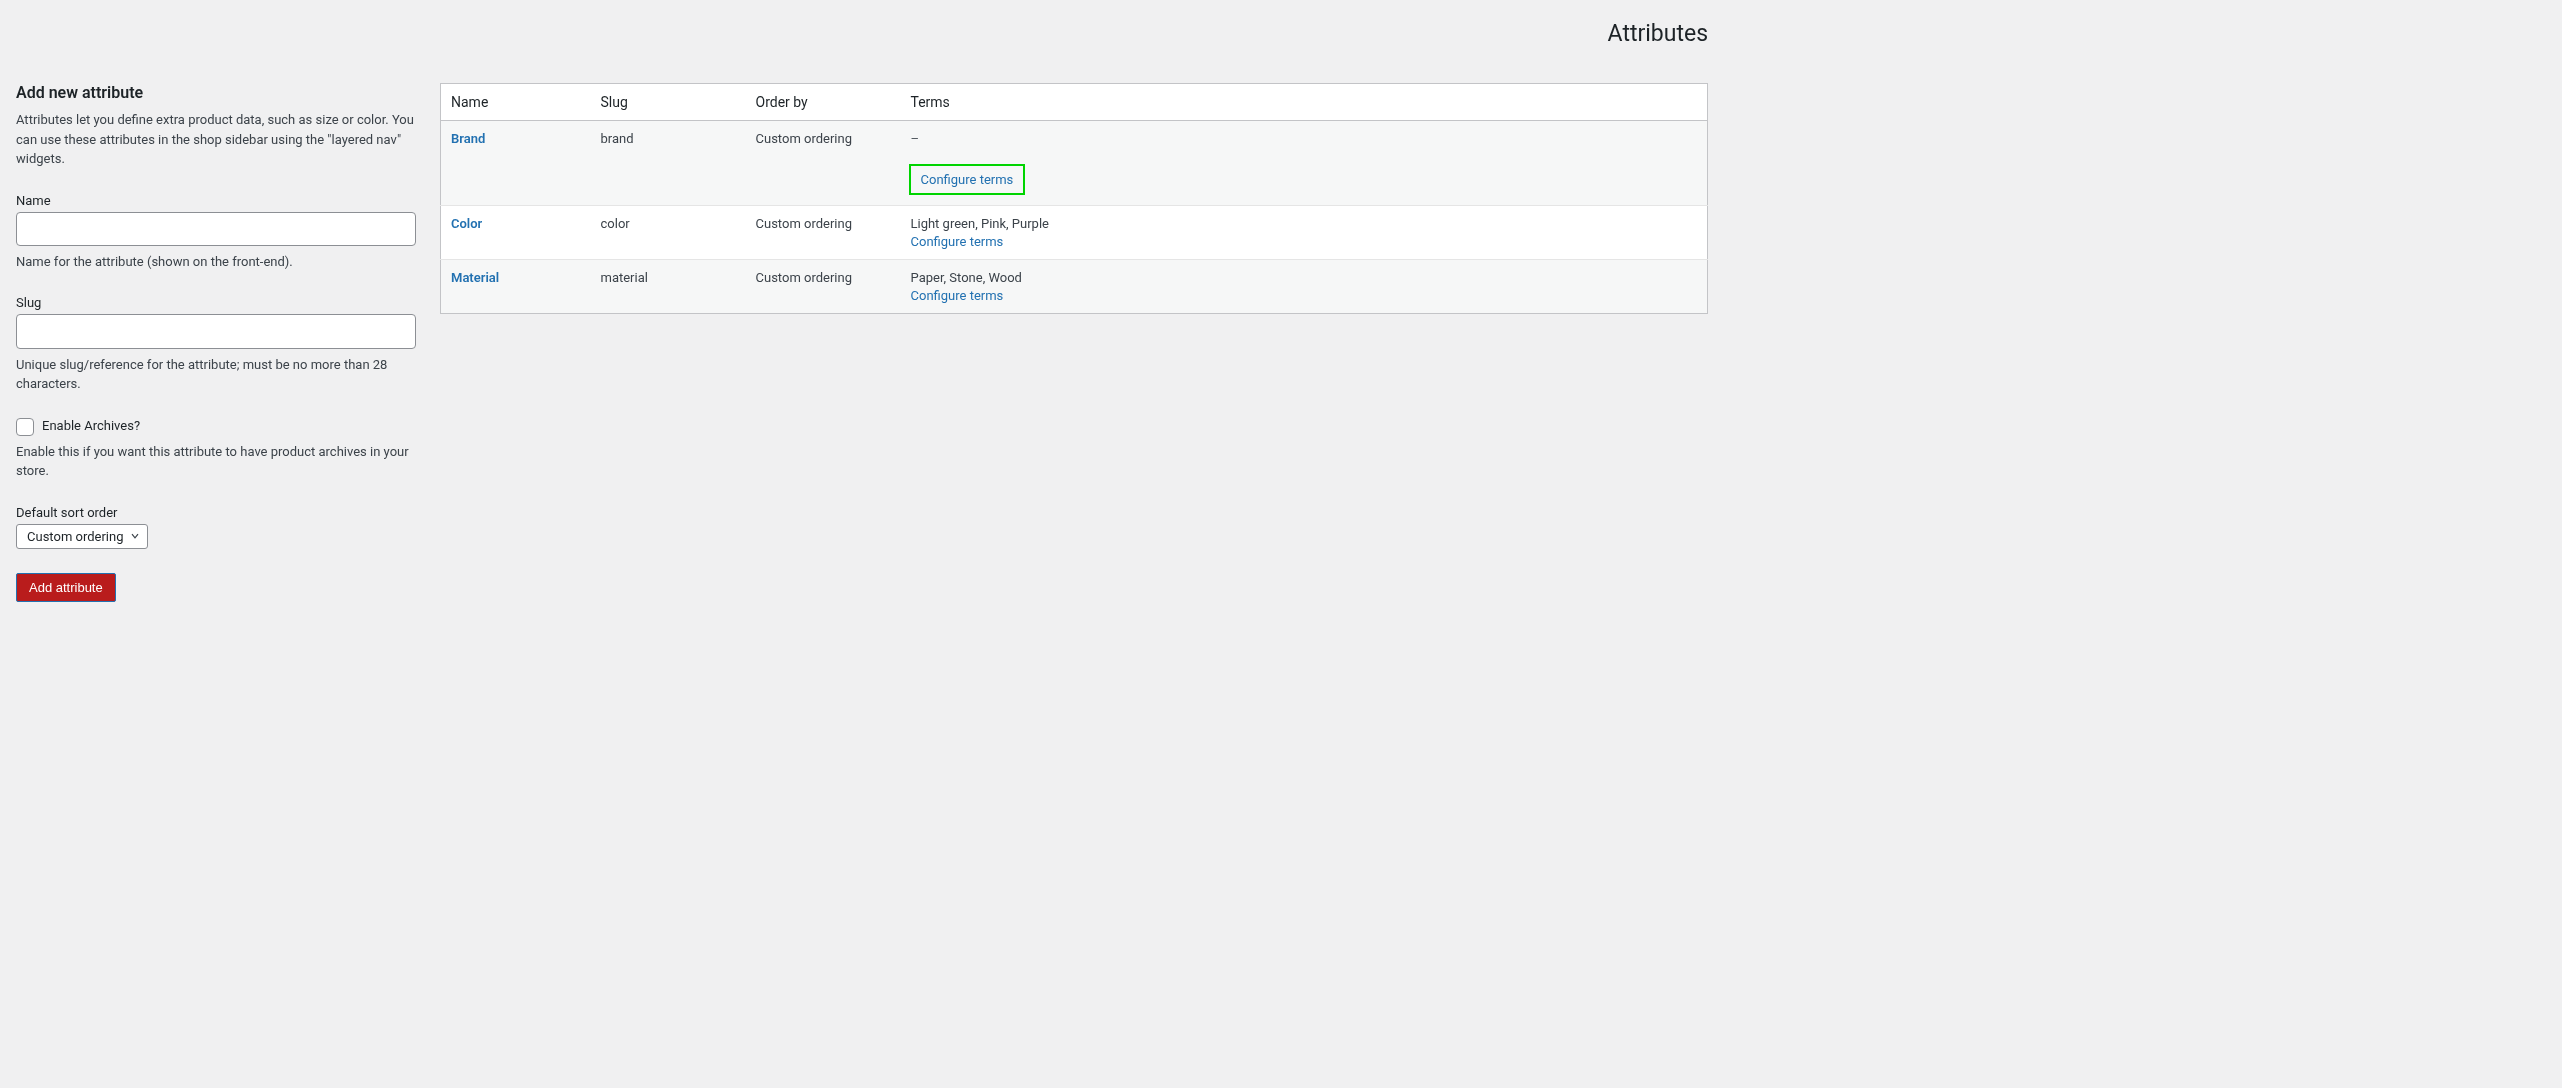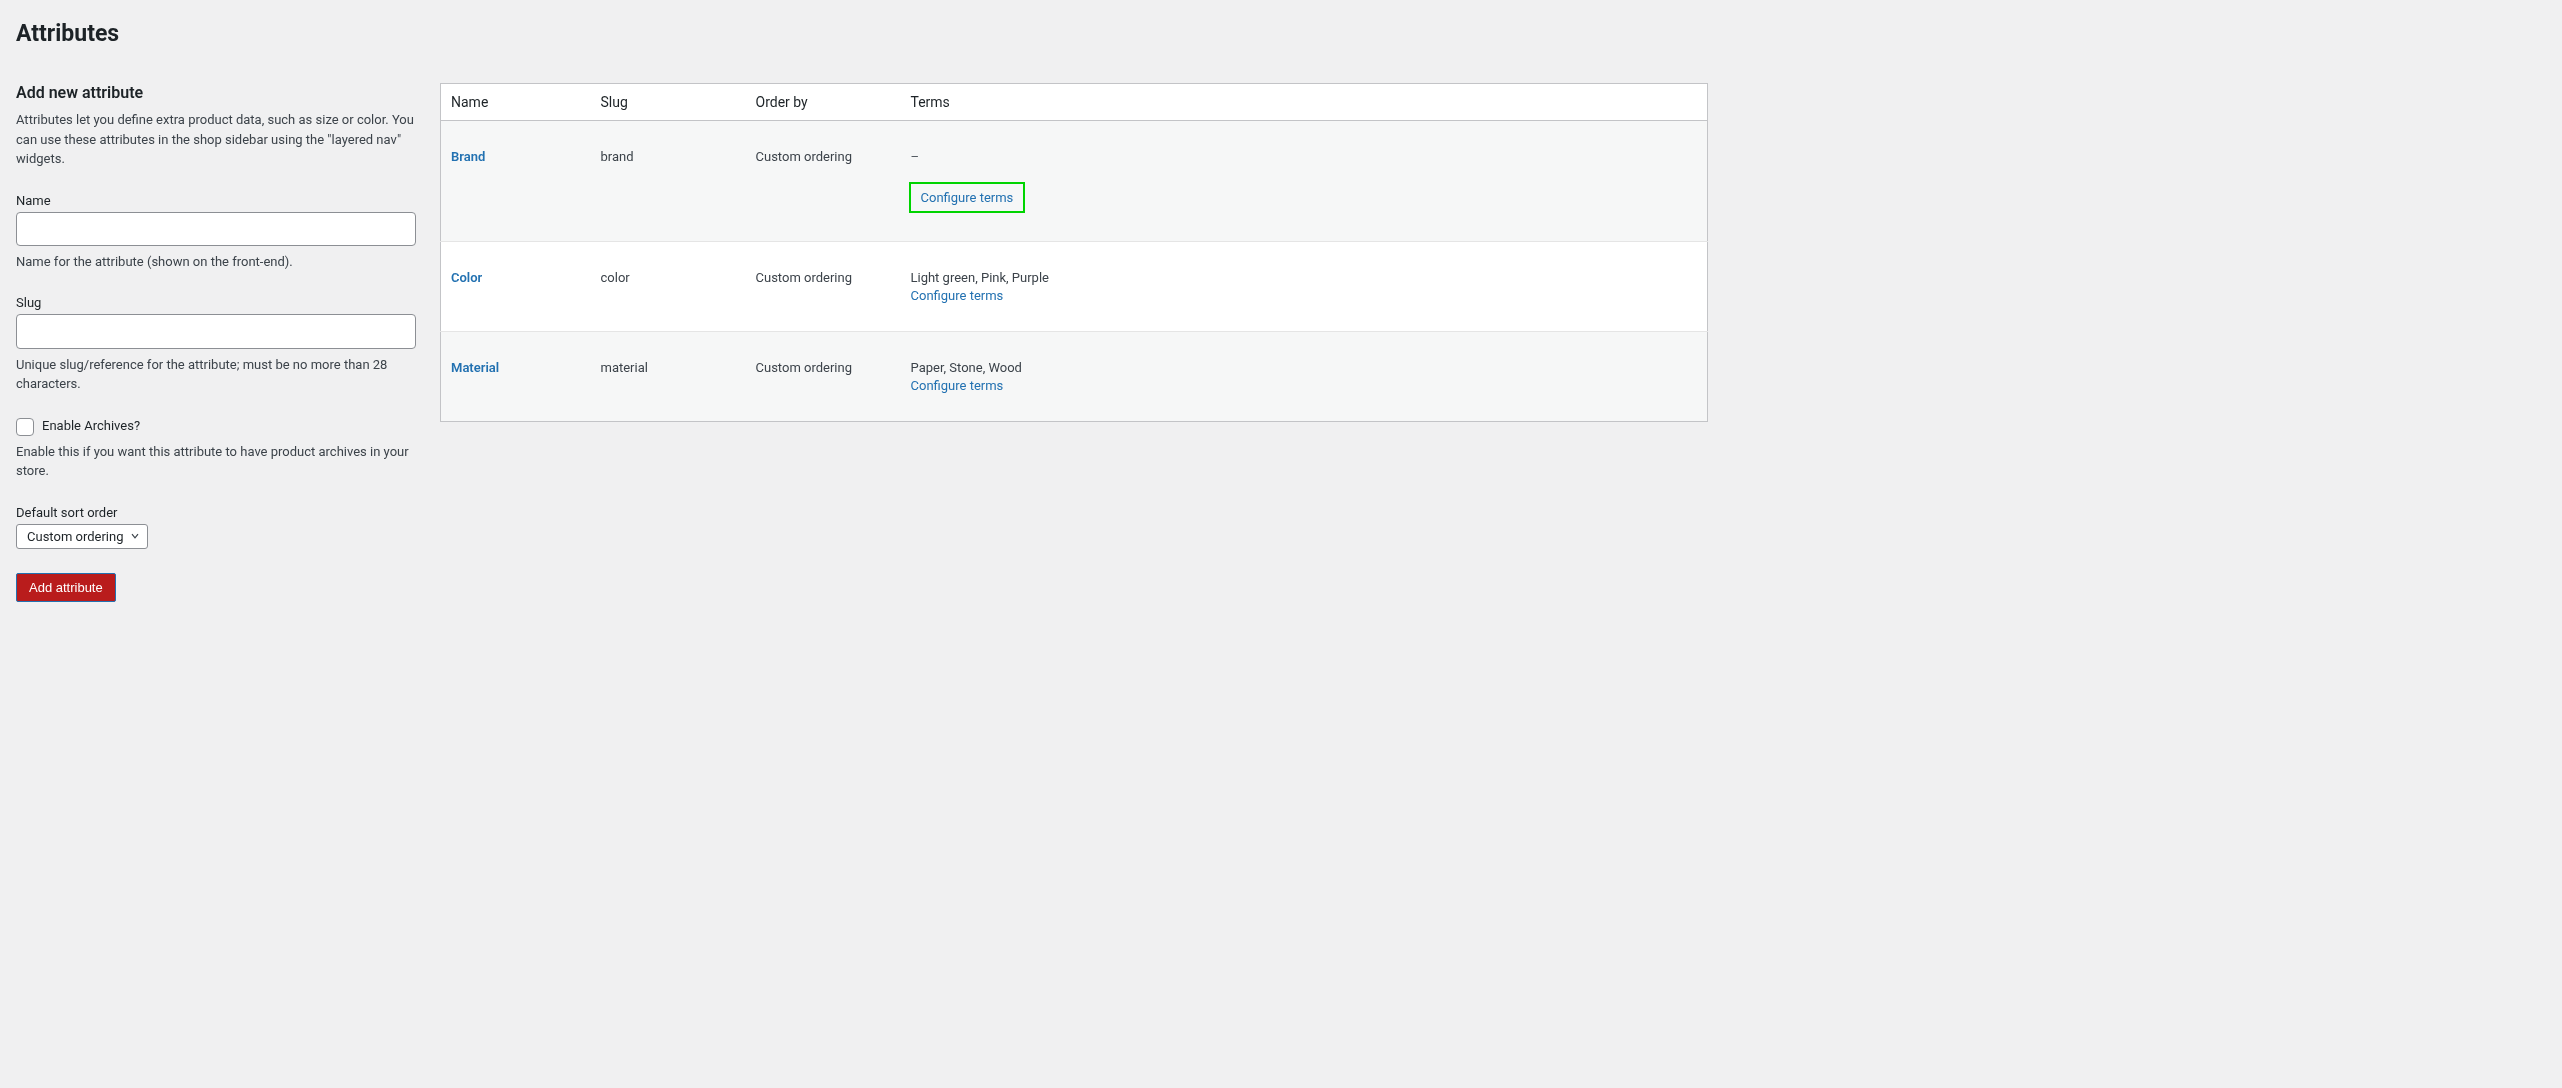--- a/index.html
+++ b/index.html
@@ -7,24 +7,25 @@
   body {
     background: #f0f0f1;
     font-family: -apple-system, BlinkMacSystemFont, "Segoe UI", Roboto, Helvetica, Arial, sans-serif;
     color: #1d2327;
     font-size: 13px;
     width: 1708px;
     padding: 20px 0 40px 16px;
   }
   h1.page-title {
     font-size: 23px;
-    font-weight: 700;
+    font-weight: 400;
     margin: 0 0 36px 0;
     padding: 0;
     color: #1d2327;
+    text-align: right;
   }
   .wrap {
     display: flex;
     align-items: flex-start;
     gap: 24px;
   }
   .left-col { width: 400px; }
   .right-col { flex: 1; }
   .form-heading {
     font-size: 16px;
@@ -109,21 +110,21 @@
     text-align: left;
     font-weight: 400;
     font-size: 14px;
     color: #1d2327;
     padding: 10px 10px;
     border-bottom: 1px solid #c3c4c7;
   }
   table.attr tbody tr { border-bottom: 1px solid #e5e5e5; }
   table.attr tbody tr:last-child { border-bottom: none; }
   table.attr tbody td {
-    padding: 28px 10px;
+    padding: 10px 10px;
     font-size: 13px;
     vertical-align: top;
     color: #3c434a;
   }
   table.attr tbody tr.alt { background: #f6f7f7; }
   .name-link {
     color: #2271b1;
     font-weight: 600;
     text-decoration: none;
     cursor: pointer;

